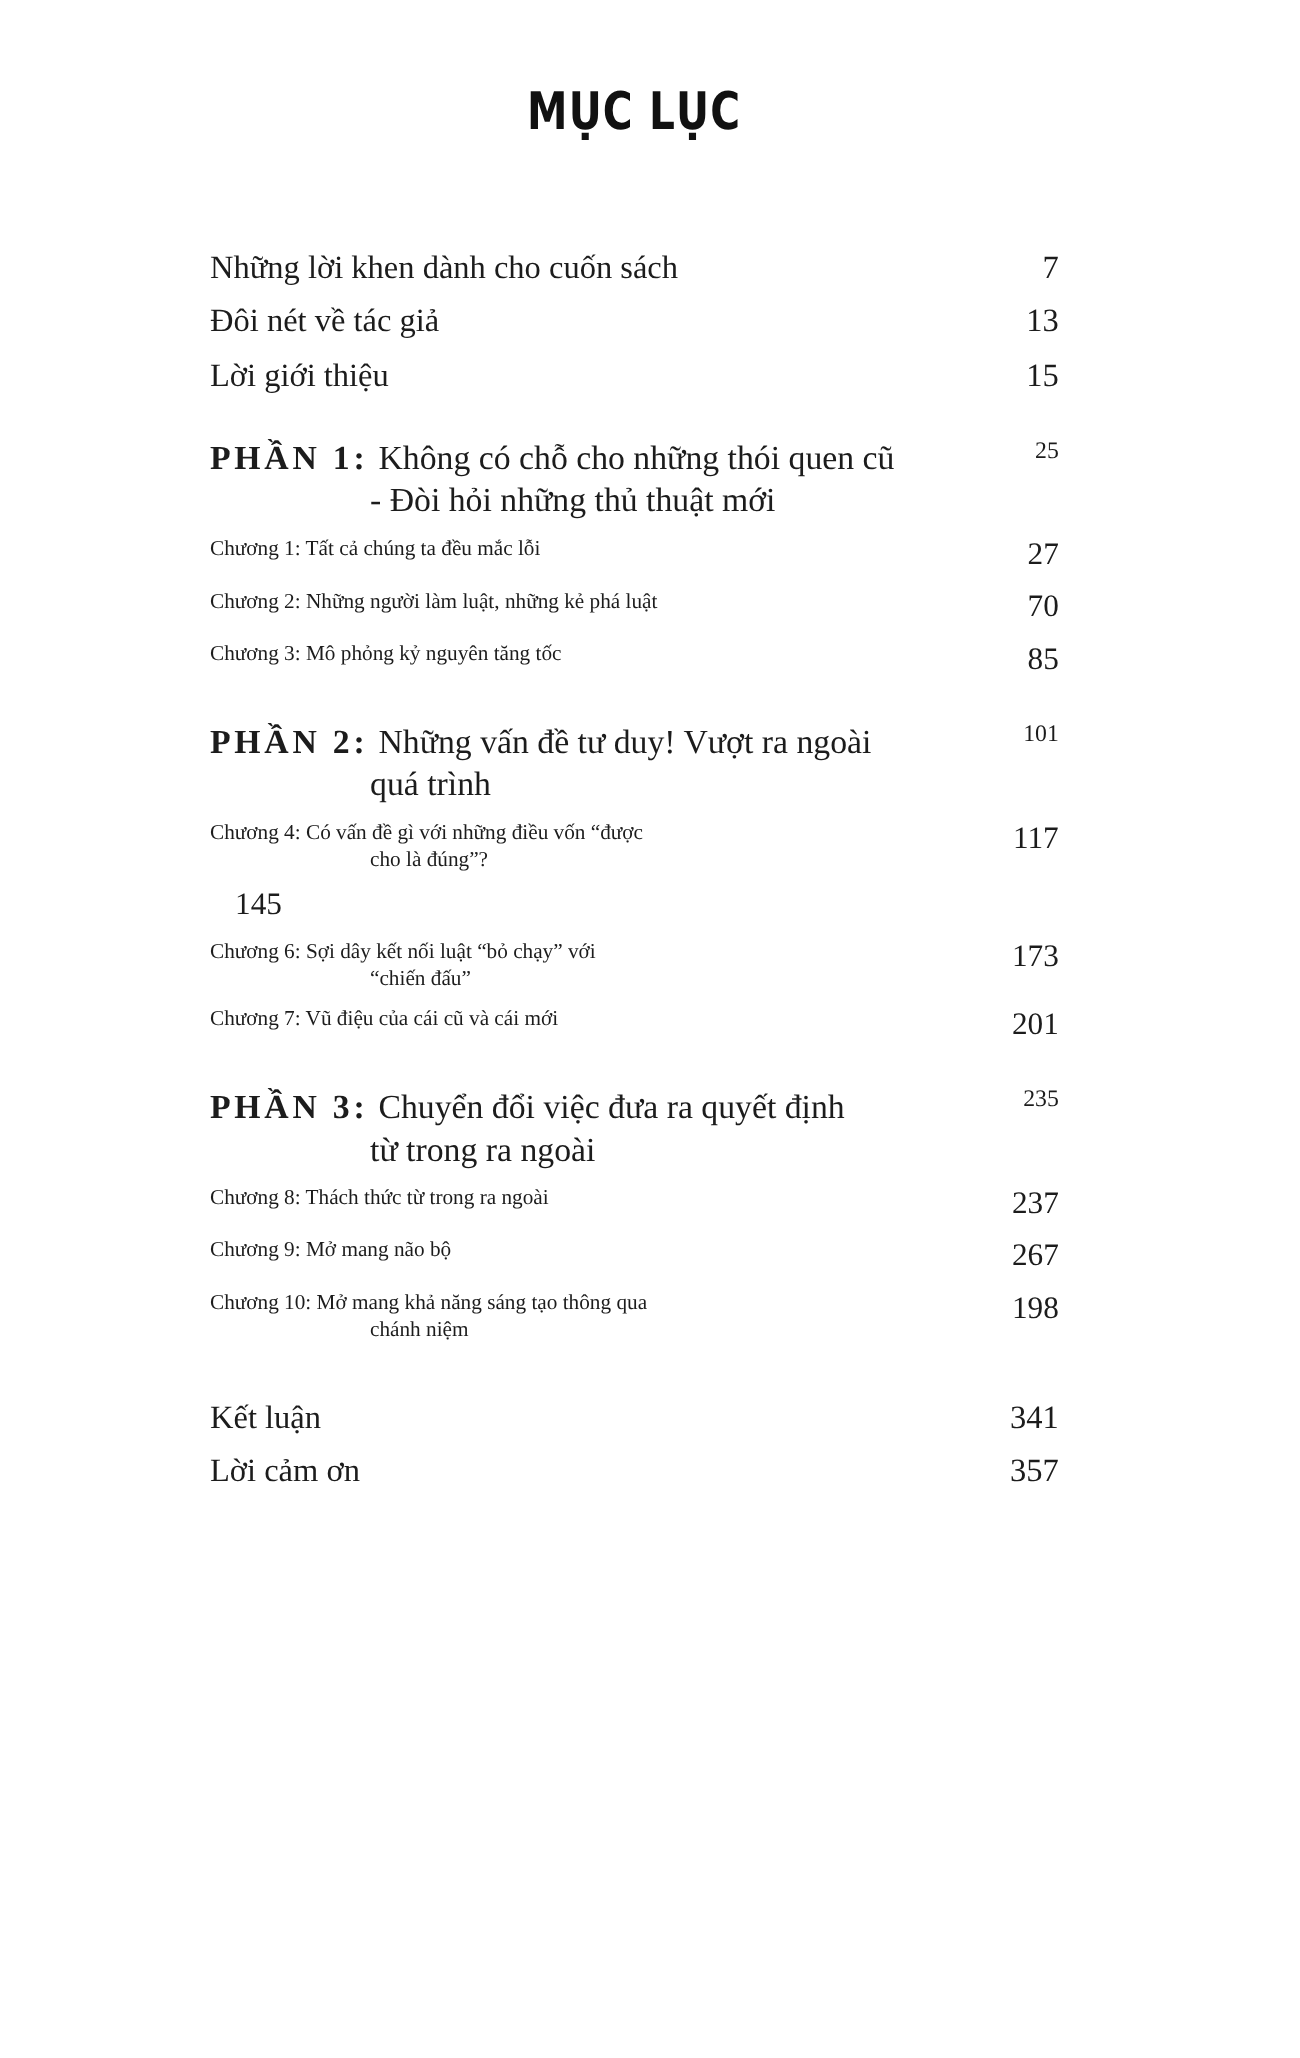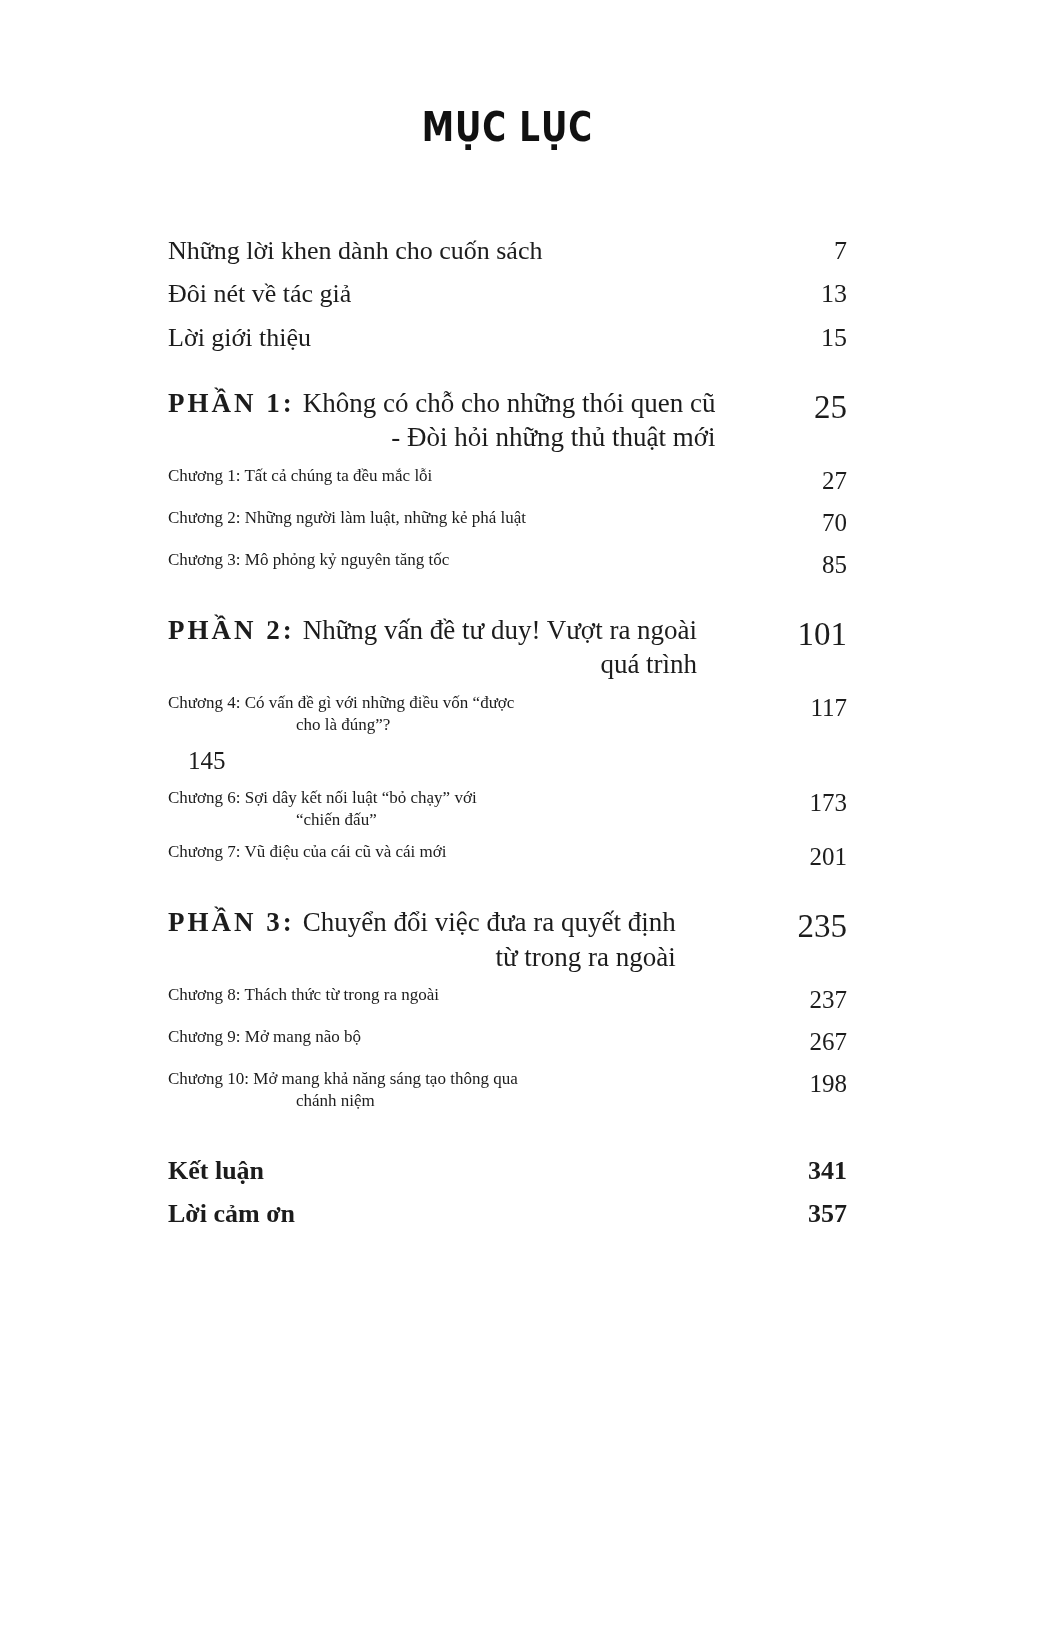--- a/index.html
+++ b/index.html
@@ -11,21 +11,21 @@
     width: 1040px;
     height: 1646px;
     overflow: hidden;
     font-family: "Liberation Serif", serif;
     color: #1c1c1c;
   }
   .page {
     box-sizing: border-box;
     width: 1040px;
     height: 1376px;
-    padding: 105px 193px 0 168px;
+    padding: 68px 193px 0 168px;
   }
   .toc-title {
     text-align: center;
     margin: 0 0 86px 0;
   }
   .toc-title .title-inner {
     display: inline-block;
     font-family: "DejaVu Sans", "Liberation Sans", sans-serif;
     font-weight: 800;
     font-size: 37px;
@@ -46,39 +46,38 @@
   .entry-text {
     max-width: 640px;
     font-size: 26px;
     line-height: 1.28;
   }
   .row.chapter .entry-text {
     font-size: 17px;
   }
   .row.part .entry-text {
     font-size: 27px;
-    text-align: right;
   }
   .part-prefix {
     font-weight: bold;
     letter-spacing: 3px;
     margin-right: 8px;
     white-space: nowrap;
   }
   .cont {
     padding-left: 128px;
   }
   .page-num {
     font-size: 26px;
     line-height: 1.28;
     white-space: nowrap;
     padding-left: 20px;
   }
   .row.chapter .page-num { font-size: 25px; }
-  .row.part .page-num { font-size: 33px; }
+  .row.part .page-num { font-size: 19px; }
 </style>
 </head>
 <body>
 
 <div class="page">
 
   <h1 class="toc-title">
     <span class="title-inner">MỤC LỤC</span>
   </h1>
 
@@ -168,21 +167,21 @@
     </div>
     <div class="row chapter">
       <div class="entry-text">
         <span>Chương 10: Mở mang khả năng sáng tạo thông qua</span>
         <div class="cont">chánh niệm</div>
       </div>
       <div class="page-num">198</div>
     </div>
   </div>
 
-  <div class="group" style="margin-top: 42px; font-weight: bold;">
+  <div class="group" style="margin-top: 42px;">
     <div class="row">
       <div class="entry-text">Kết luận</div>
       <div class="page-num">341</div>
     </div>
     <div class="row">
       <div class="entry-text">Lời cảm ơn</div>
       <div class="page-num">357</div>
     </div>
   </div>
 

